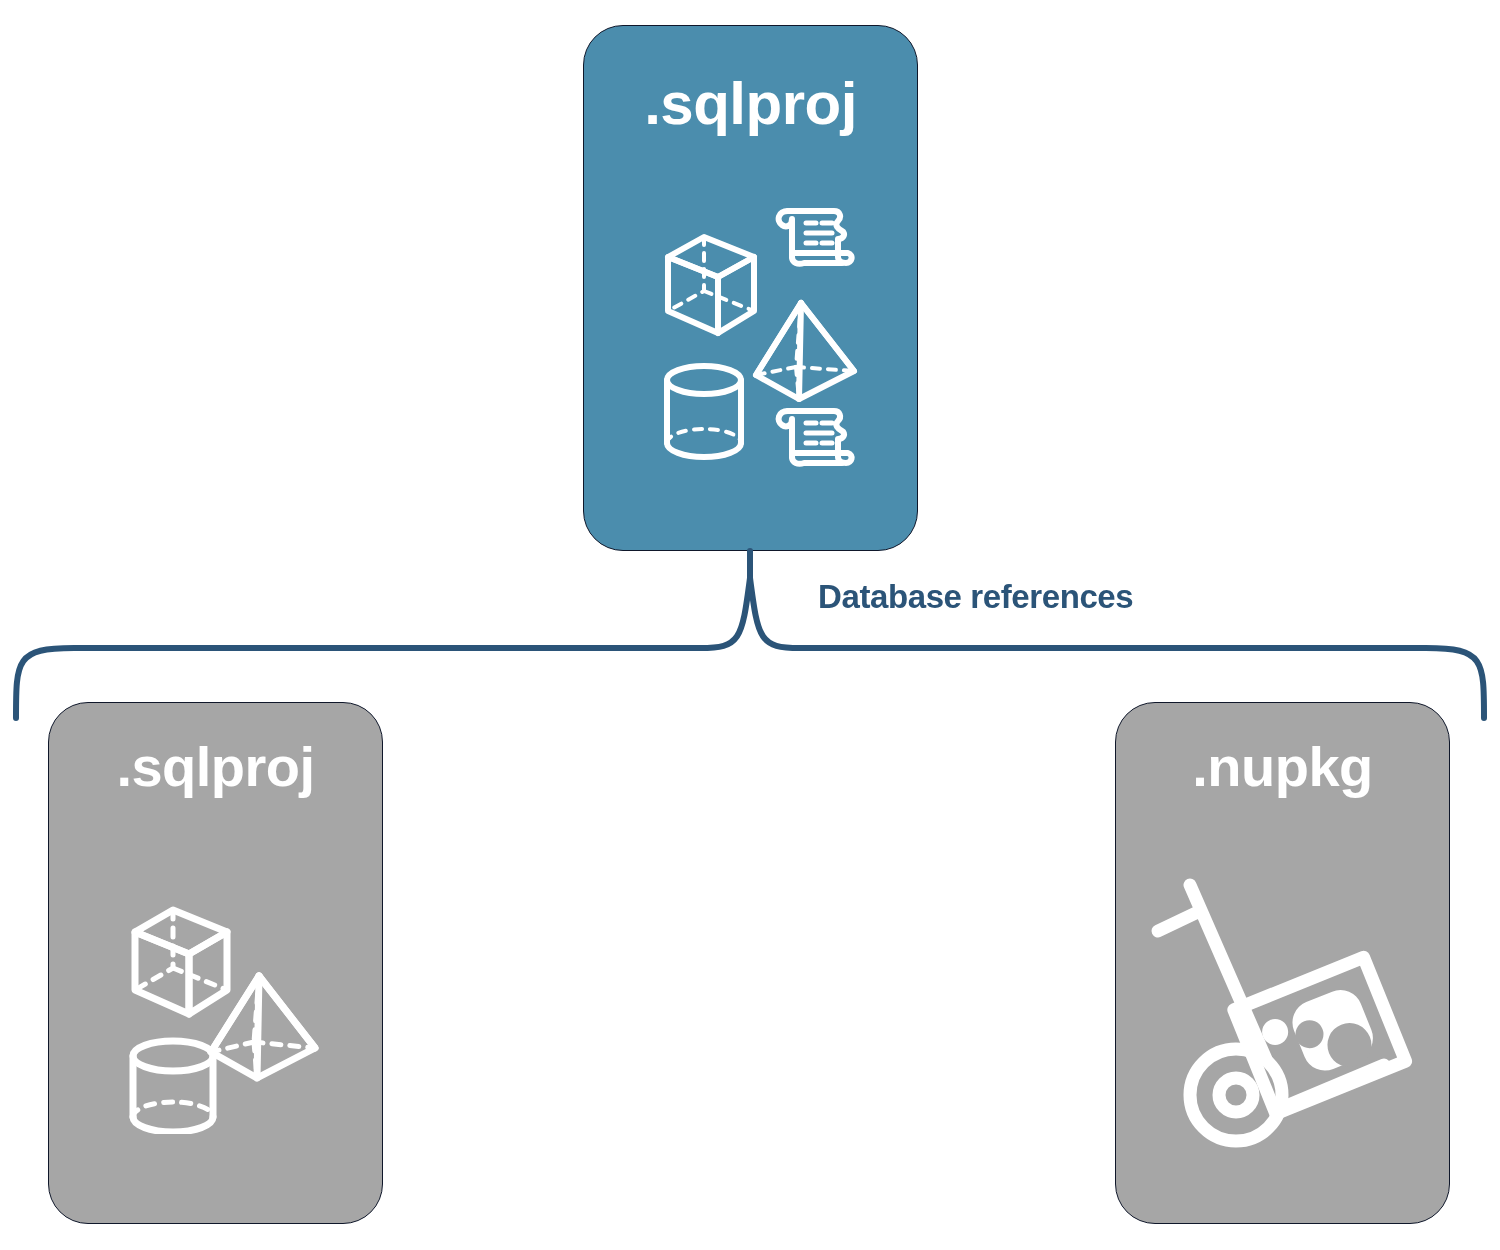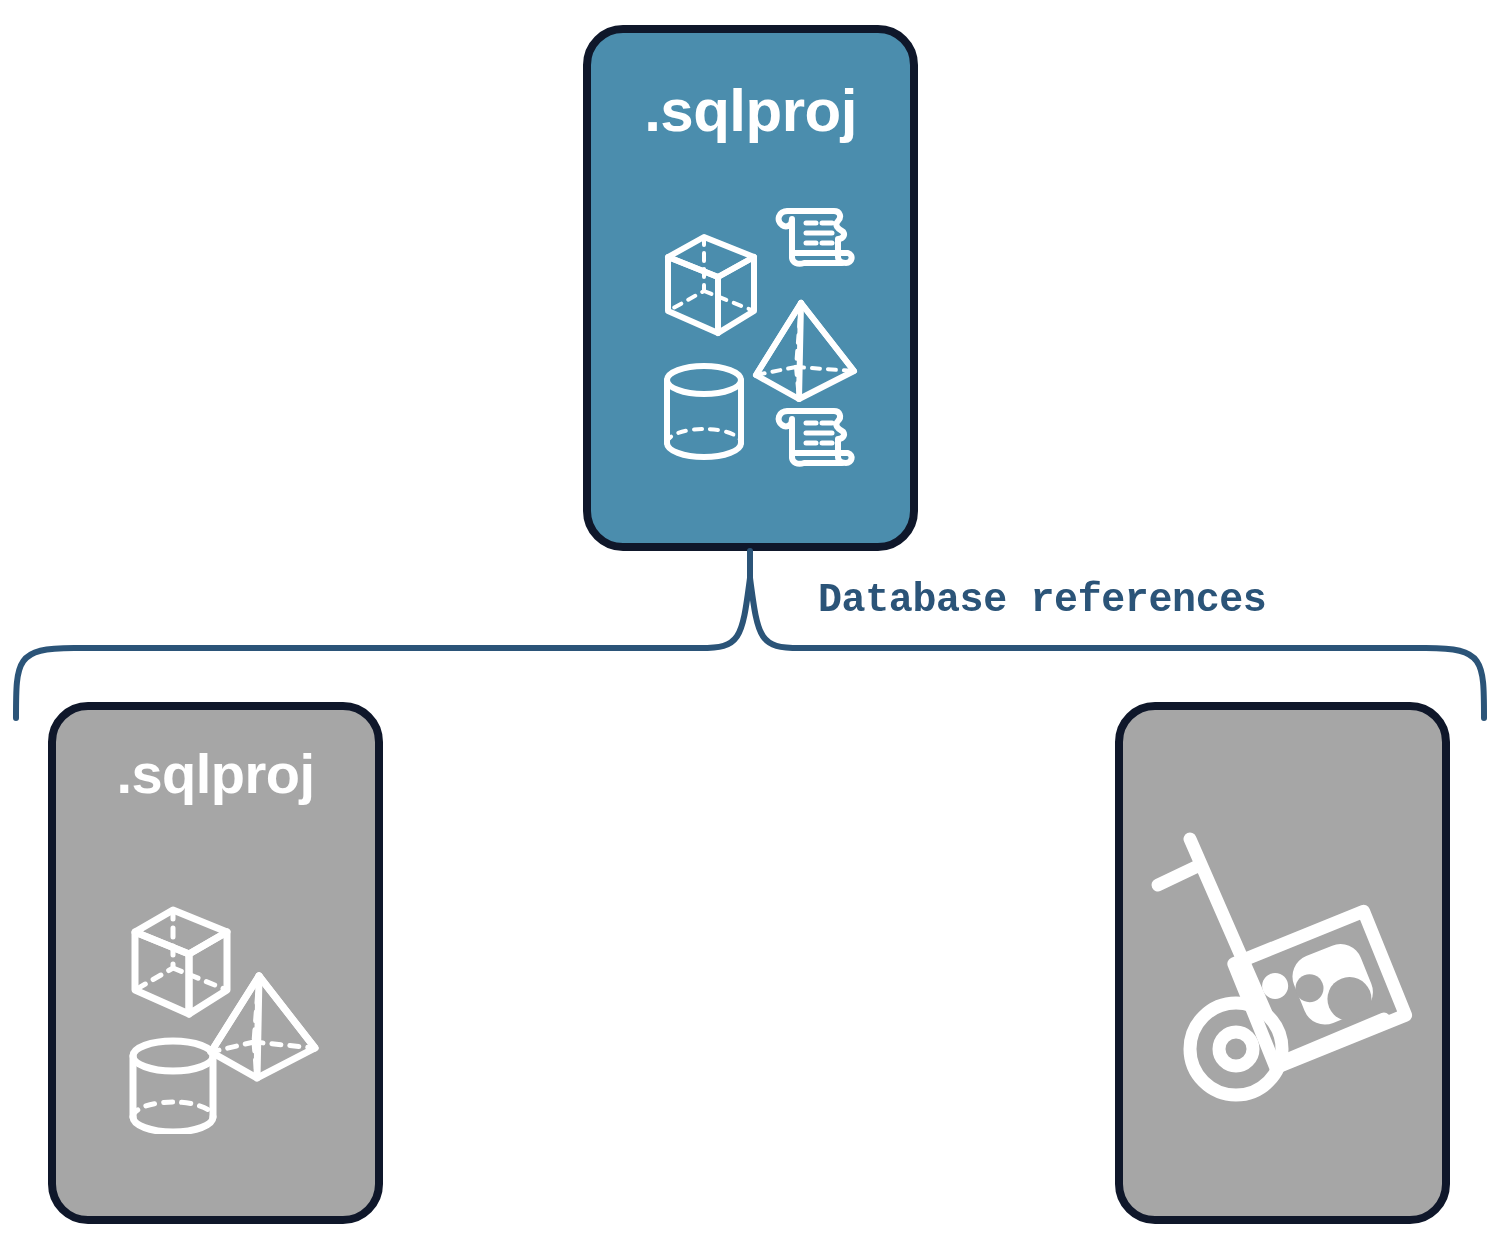--- a/index.html
+++ b/index.html
@@ -16,21 +16,21 @@
   }
   .stage {
     position: absolute;
     left: 0; top: 0;
     width: 1500px;
     height: 1250px;
   }
   .card {
     position: absolute;
     box-sizing: border-box;
-    border: 8px solid #0f172a;
+    border: 1px solid #0f172a;
     border-radius: 40px;
     display: flex;
     flex-direction: column;
     align-items: center;
   }
   .card-top {
     left: 583px;
     top: 25px;
     width: 335px;
     height: 526px;
@@ -76,26 +76,25 @@
     position: absolute;
     left: 0; top: 0;
     width: 1500px;
     height: 1250px;
     pointer-events: none;
   }
   .brace-label {
     position: absolute;
     left: 818px;
     top: 578px;
-    font-size: 40px;
+    font-size: 33px;
     font-weight: bold;
     color: #2B5478;
     white-space: nowrap;
     letter-spacing: -0.4px;
-    font-family: Liberation Mono, monospace;
   }
 </style>
 </head>
 <body>
 
 <div class="stage">
 
   <div class="card card-top">
     <div class="card-title">.sqlproj</div>
     <div class="icon-area top-icons">
@@ -202,20 +201,21 @@
           <path d="M112 172 L112 233"></path>
           <path d="M32 233 A40 15 0 0 0 112 233"></path>
           <path d="M32 233 A40 15 0 0 1 112 233" stroke-dasharray="9 9" stroke-width="5"></path>
         </g>
       </svg>
     </div>
   </div>
 
 
   <div class="card card-bottom card-nupkg">
+    <div class="card-title">.nupkg</div>
     <div class="icon-area">
       <svg width="270" height="280" viewBox="0 0 270 280" fill="none">
         <g stroke="#FFFFFF" stroke-width="13" stroke-linecap="round" stroke-linejoin="round" fill="none">
 
           <path d="M42 16 L118 190"></path>
 
           <path d="M10 62 L52 42"></path>
 
           <path d="M136 238 L236 196"></path>
 

